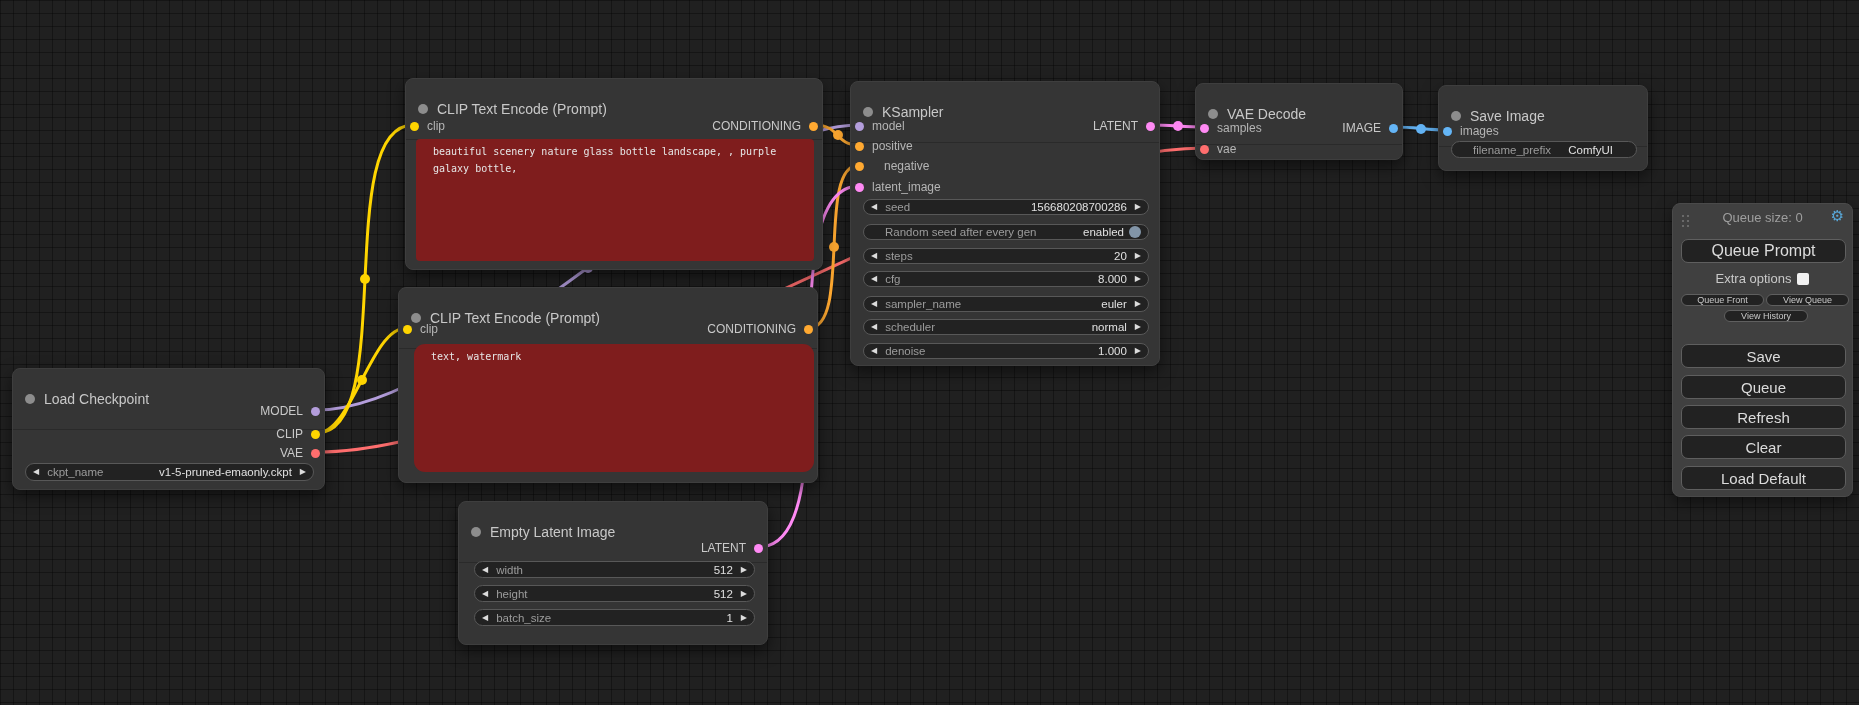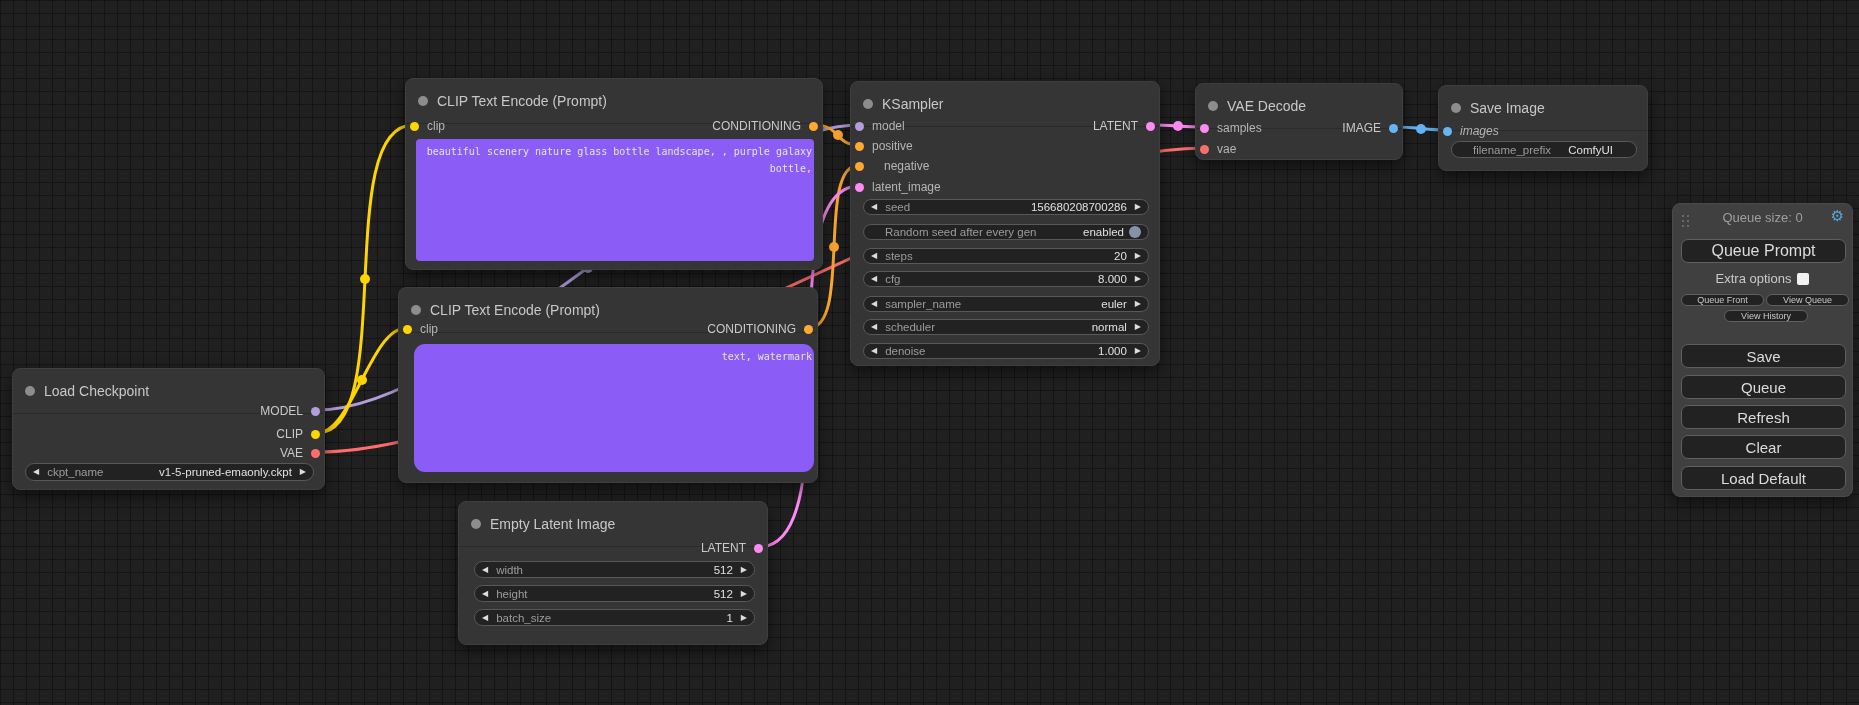--- a/index.html
+++ b/index.html
@@ -12,43 +12,43 @@
     background-size:13px 13px;
     font-family:"Liberation Sans",sans-serif;
     -webkit-font-smoothing:antialiased;
   }
   #wires{position:absolute;left:0;top:0;z-index:1;}
   .node{
     position:absolute;background:#353535;border:1px solid #3e3e3e;border-radius:8px;
     box-shadow:0 6px 16px rgba(0,0,0,.55);z-index:2;box-sizing:border-box;
   }
   .ntitle{
-    height:28px;display:flex;align-items:center;gap:9px;padding:8px 12px;
+    height:28px;display:flex;align-items:center;gap:9px;padding:16px 12px;
     color:#c8c8c8;font-size:14px;border-bottom:1px solid #2a2a2a;border-radius:8px 8px 0 0;
     white-space:nowrap;
   }
   .tdot{width:10px;height:10px;border-radius:50%;background:#8d8d8d;flex:none;}
   .slot{position:absolute;height:18px;display:flex;align-items:center;gap:8px;font-size:12px;white-space:nowrap;}
   .slot.in{color:#b5b5b5;}
   .slot.out{color:#c9c9c9;flex-direction:row-reverse;}
   .sdot{width:9px;height:9px;border-radius:50%;flex:none;}
   .c-model{background:#B39DDB;} .c-clip{background:#FFD500;} .c-vae{background:#FF6E6E;}
   .c-cond{background:#FFA931;} .c-latent{background:#FF8AF4;} .c-image{background:#64B5F6;}
   .widget{
     position:absolute;background:#222;border:1px solid #585858;border-radius:9px;
     display:flex;align-items:center;box-sizing:border-box;font-size:11.5px;padding:0 7px;
   }
   .arr{color:#dcdcdc;font-size:8px;flex:none;line-height:1;}
   .wl{margin-left:8px;color:#9c9c9c;}
   .wv{margin-left:auto;margin-right:8px;color:#e0e0e0;}
   .toggle{width:12px;height:12px;border-radius:50%;background:#8295A8;flex:none;}
   .prompt{
-    position:absolute;background:#8b5cf6;border-radius:4px;color:#e6e6e6;
+    position:absolute;background:#7f1d1d;border-radius:4px;color:#e6e6e6;
     font-family:"DejaVu Sans Mono",monospace;font-size:10px;line-height:17px;
-    padding:4px 2px;box-sizing:border-box;overflow:hidden;white-space:pre-wrap;word-break:break-word;text-align:right;
+    padding:4px 17px;box-sizing:border-box;overflow:hidden;white-space:pre-wrap;word-break:break-word;
   }
   .panel{
     position:absolute;left:1672px;top:203px;width:181px;height:294px;background:#404040;
     border:1px solid #4a4a4a;border-radius:8px;box-shadow:0 6px 16px rgba(0,0,0,.5);
     z-index:3;box-sizing:border-box;
   }
   .ptitle{position:absolute;left:0;right:0;top:6px;text-align:center;font-size:13px;color:#9e9e9e;}
   .grip{position:absolute;left:9px;top:11px;width:2px;height:2px;background:#777;border-radius:50%;
     box-shadow:5px 0 #777,0 5px #777,5px 5px #777,0 10px #777,5px 10px #777;}
   .gear{position:absolute;right:8px;top:4px;font-size:15px;color:#58A6D6;line-height:1;}
@@ -233,21 +233,21 @@
     <span class="sdot c-image"></span>
     <span>IMAGE</span>
   </div>
 </div>
 
 <div class="node" style="left:1438px;top:85px;width:210px;height:86px;">
   <div class="ntitle">
     <span class="tdot"></span>
     <span>Save Image</span>
   </div>
-  <div class="slot in" style="top:36px;left:4px;font-style:italic;">
+  <div class="slot in" style="top:36px;left:4px;">
     <span class="sdot c-image"></span>
     <span>images</span>
   </div>
   <div class="widget" style="left:12px;top:55px;width:186px;height:17px;">
     <span class="wl" style="margin-left:14px;">filename_prefix</span>
     <span class="wv" style="margin-right:16px;">ComfyUI</span>
   </div>
 </div>
 
 <div class="node" style="left:458px;top:501px;width:310px;height:144px;">

